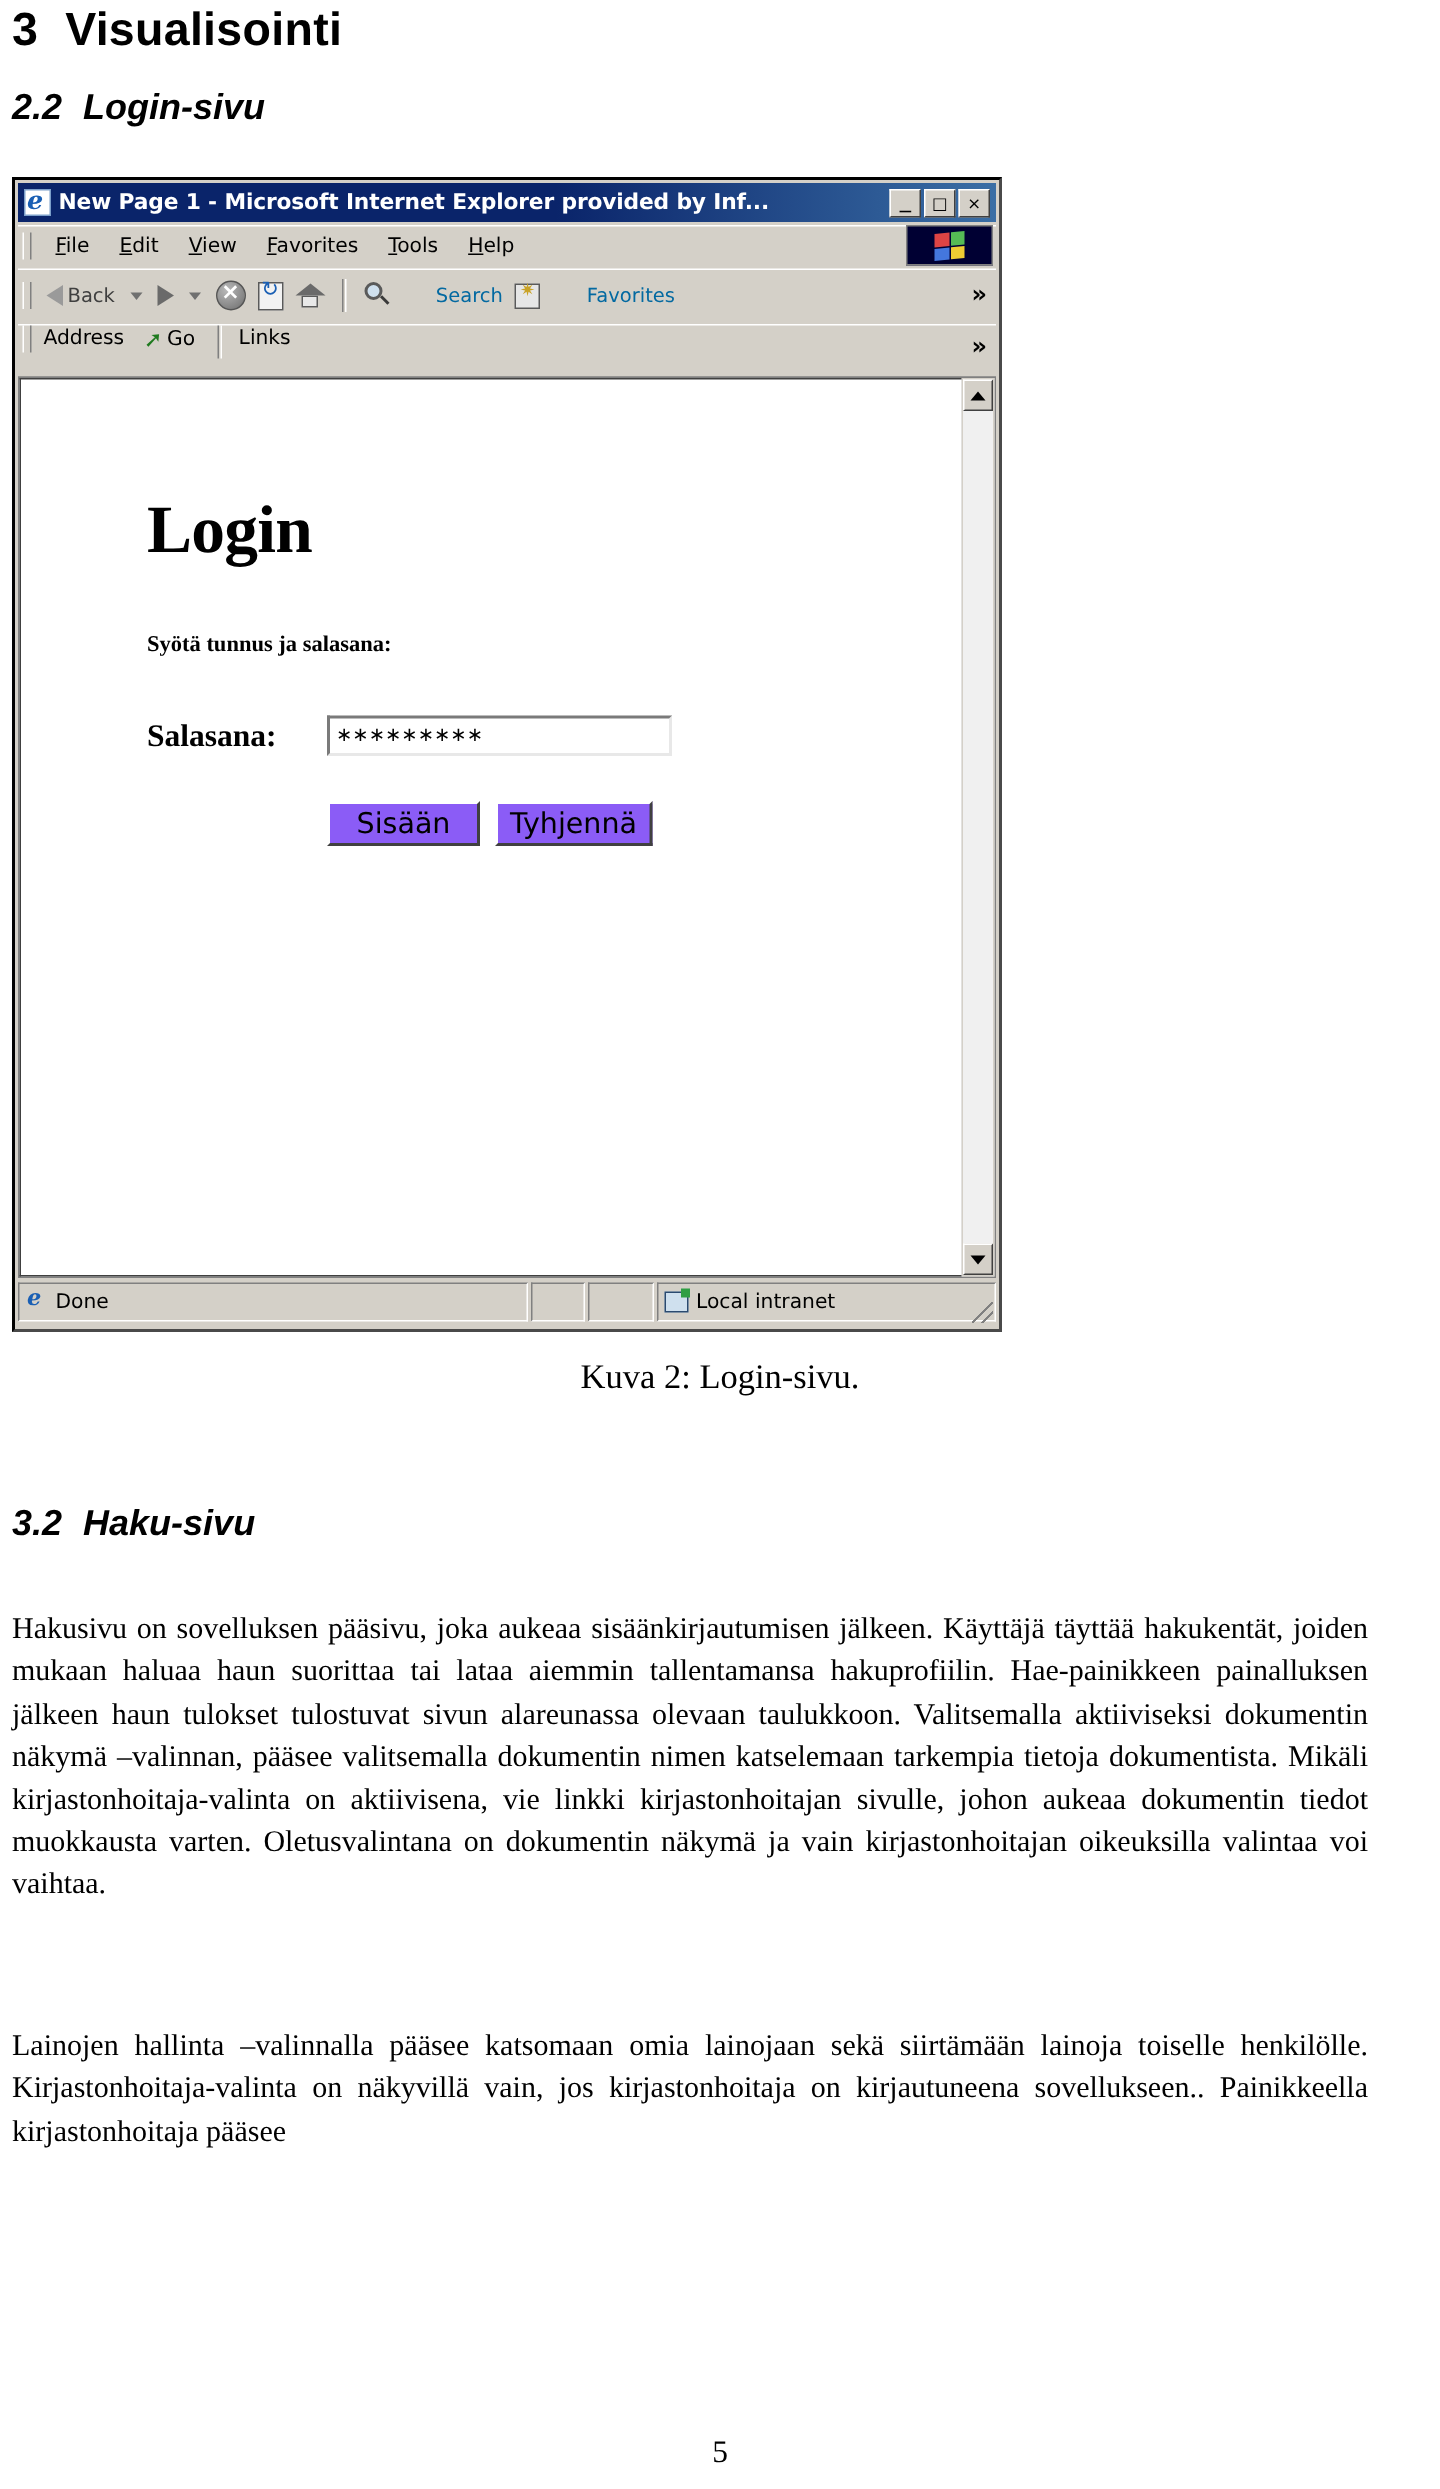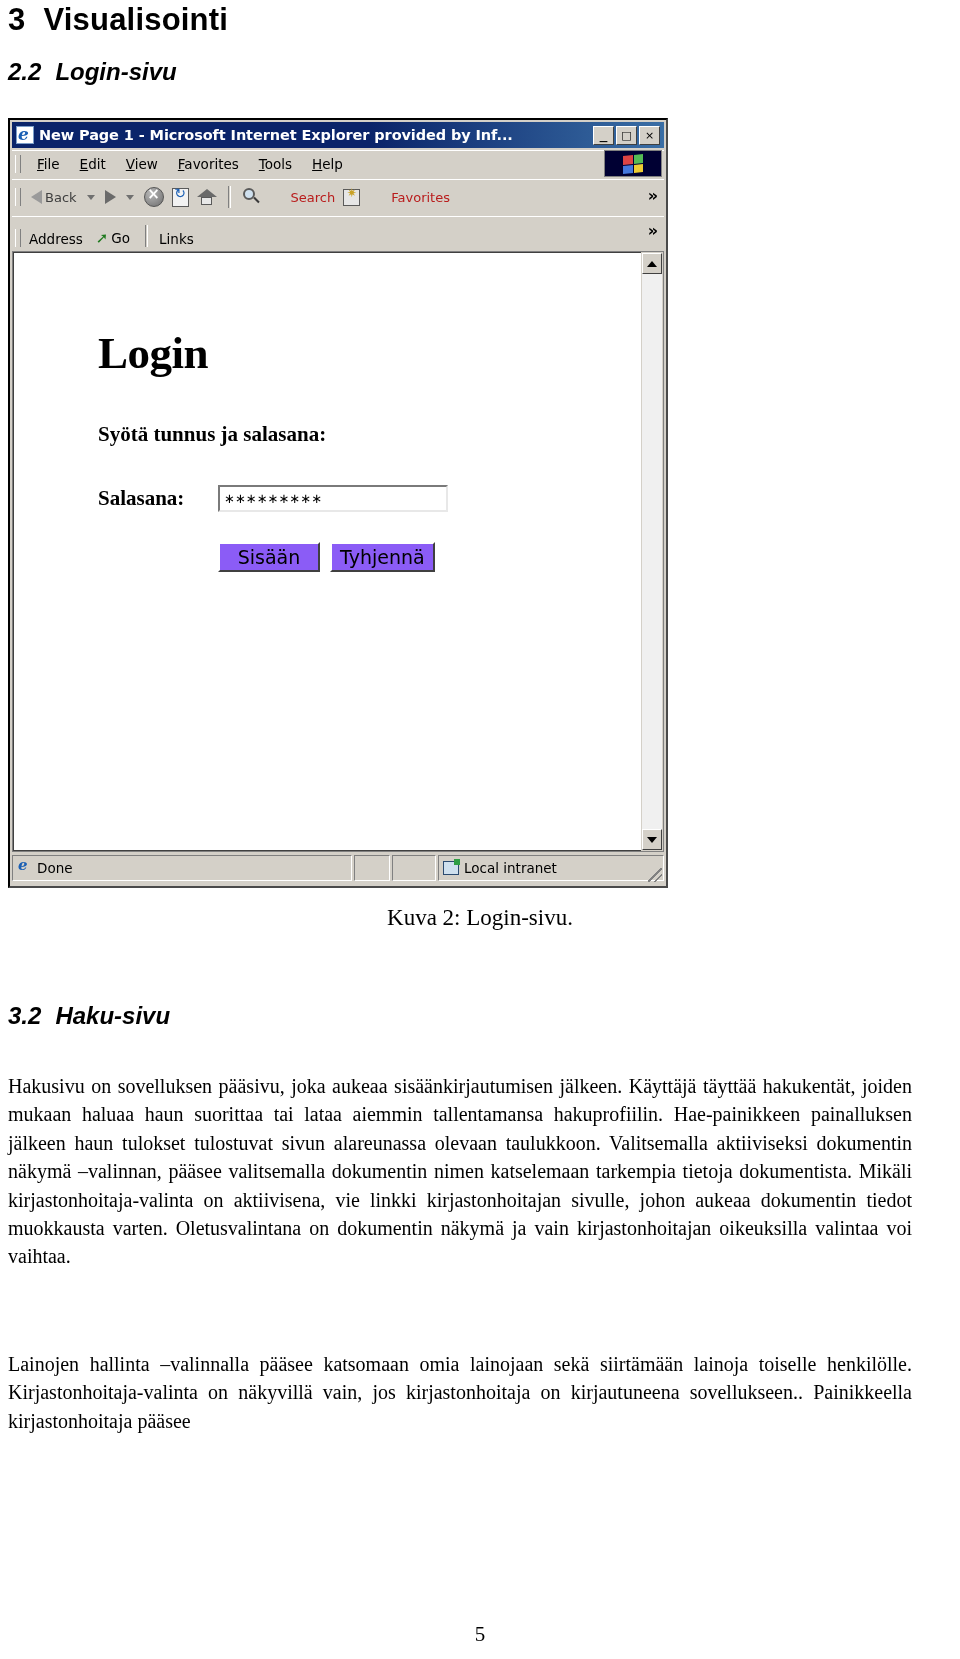--- a/index.html
+++ b/index.html
@@ -180,21 +180,21 @@
   }
   .tbtn {
     display: flex;
     align-items: center;
     gap: 3px;
     padding: 2px 4px;
     font-size: 13px;
     color: #404040;
     white-space: nowrap;
   }
-  .tbtn.enabled { color: #b91c1c; gap: 31px; }
+  .tbtn.enabled { color: #0369a1; gap: 31px; }
   .arrow-left, .arrow-right {
     width: 0; height: 0;
     border-top: 7px solid transparent;
     border-bottom: 7px solid transparent;
   }
   .arrow-left { border-right: 11px solid #9a9a9a; }
   .arrow-right { border-left: 11px solid #6a6a6a; }
   .caret {
     width: 0; height: 0;
     border-left: 4px solid transparent;
@@ -292,21 +292,21 @@
     font-size: 16px; font-weight: bold; color: #000;
   }
 
   
   .addrbar {
     height: 30px;
     margin: 2px 2px 0 2px;
     background: #d4d0c8;
     border-top: 1px solid #ffffff;
     display: flex;
-    align-items: flex-end;
+    align-items: flex-start;
     position: relative;
     padding-bottom: 2px;
   }
   .addr-label {
     font-size: 13.5px;
     color: #000;
     padding: 0 5px 0 2px;
     white-space: nowrap;
   }
   .addr-field {
@@ -430,21 +430,21 @@
     font-family: "Liberation Serif", "DejaVu Serif", serif;
     font-weight: bold;
     font-size: 45px;
     line-height: 1;
     margin: 0 0 46px 0;
     letter-spacing: -0.5px;
   }
   .login-sub {
     font-family: "Liberation Serif", "DejaVu Serif", serif;
     font-weight: bold;
-    font-size: 21px;
+    font-size: 15px;
     margin: 0 0 38px 0;
   }
   .form-row {
     display: flex;
     align-items: center;
     margin-bottom: 30px;
   }
   .form-label {
     font-family: "Liberation Serif", "DejaVu Serif", serif;
     font-weight: bold;

